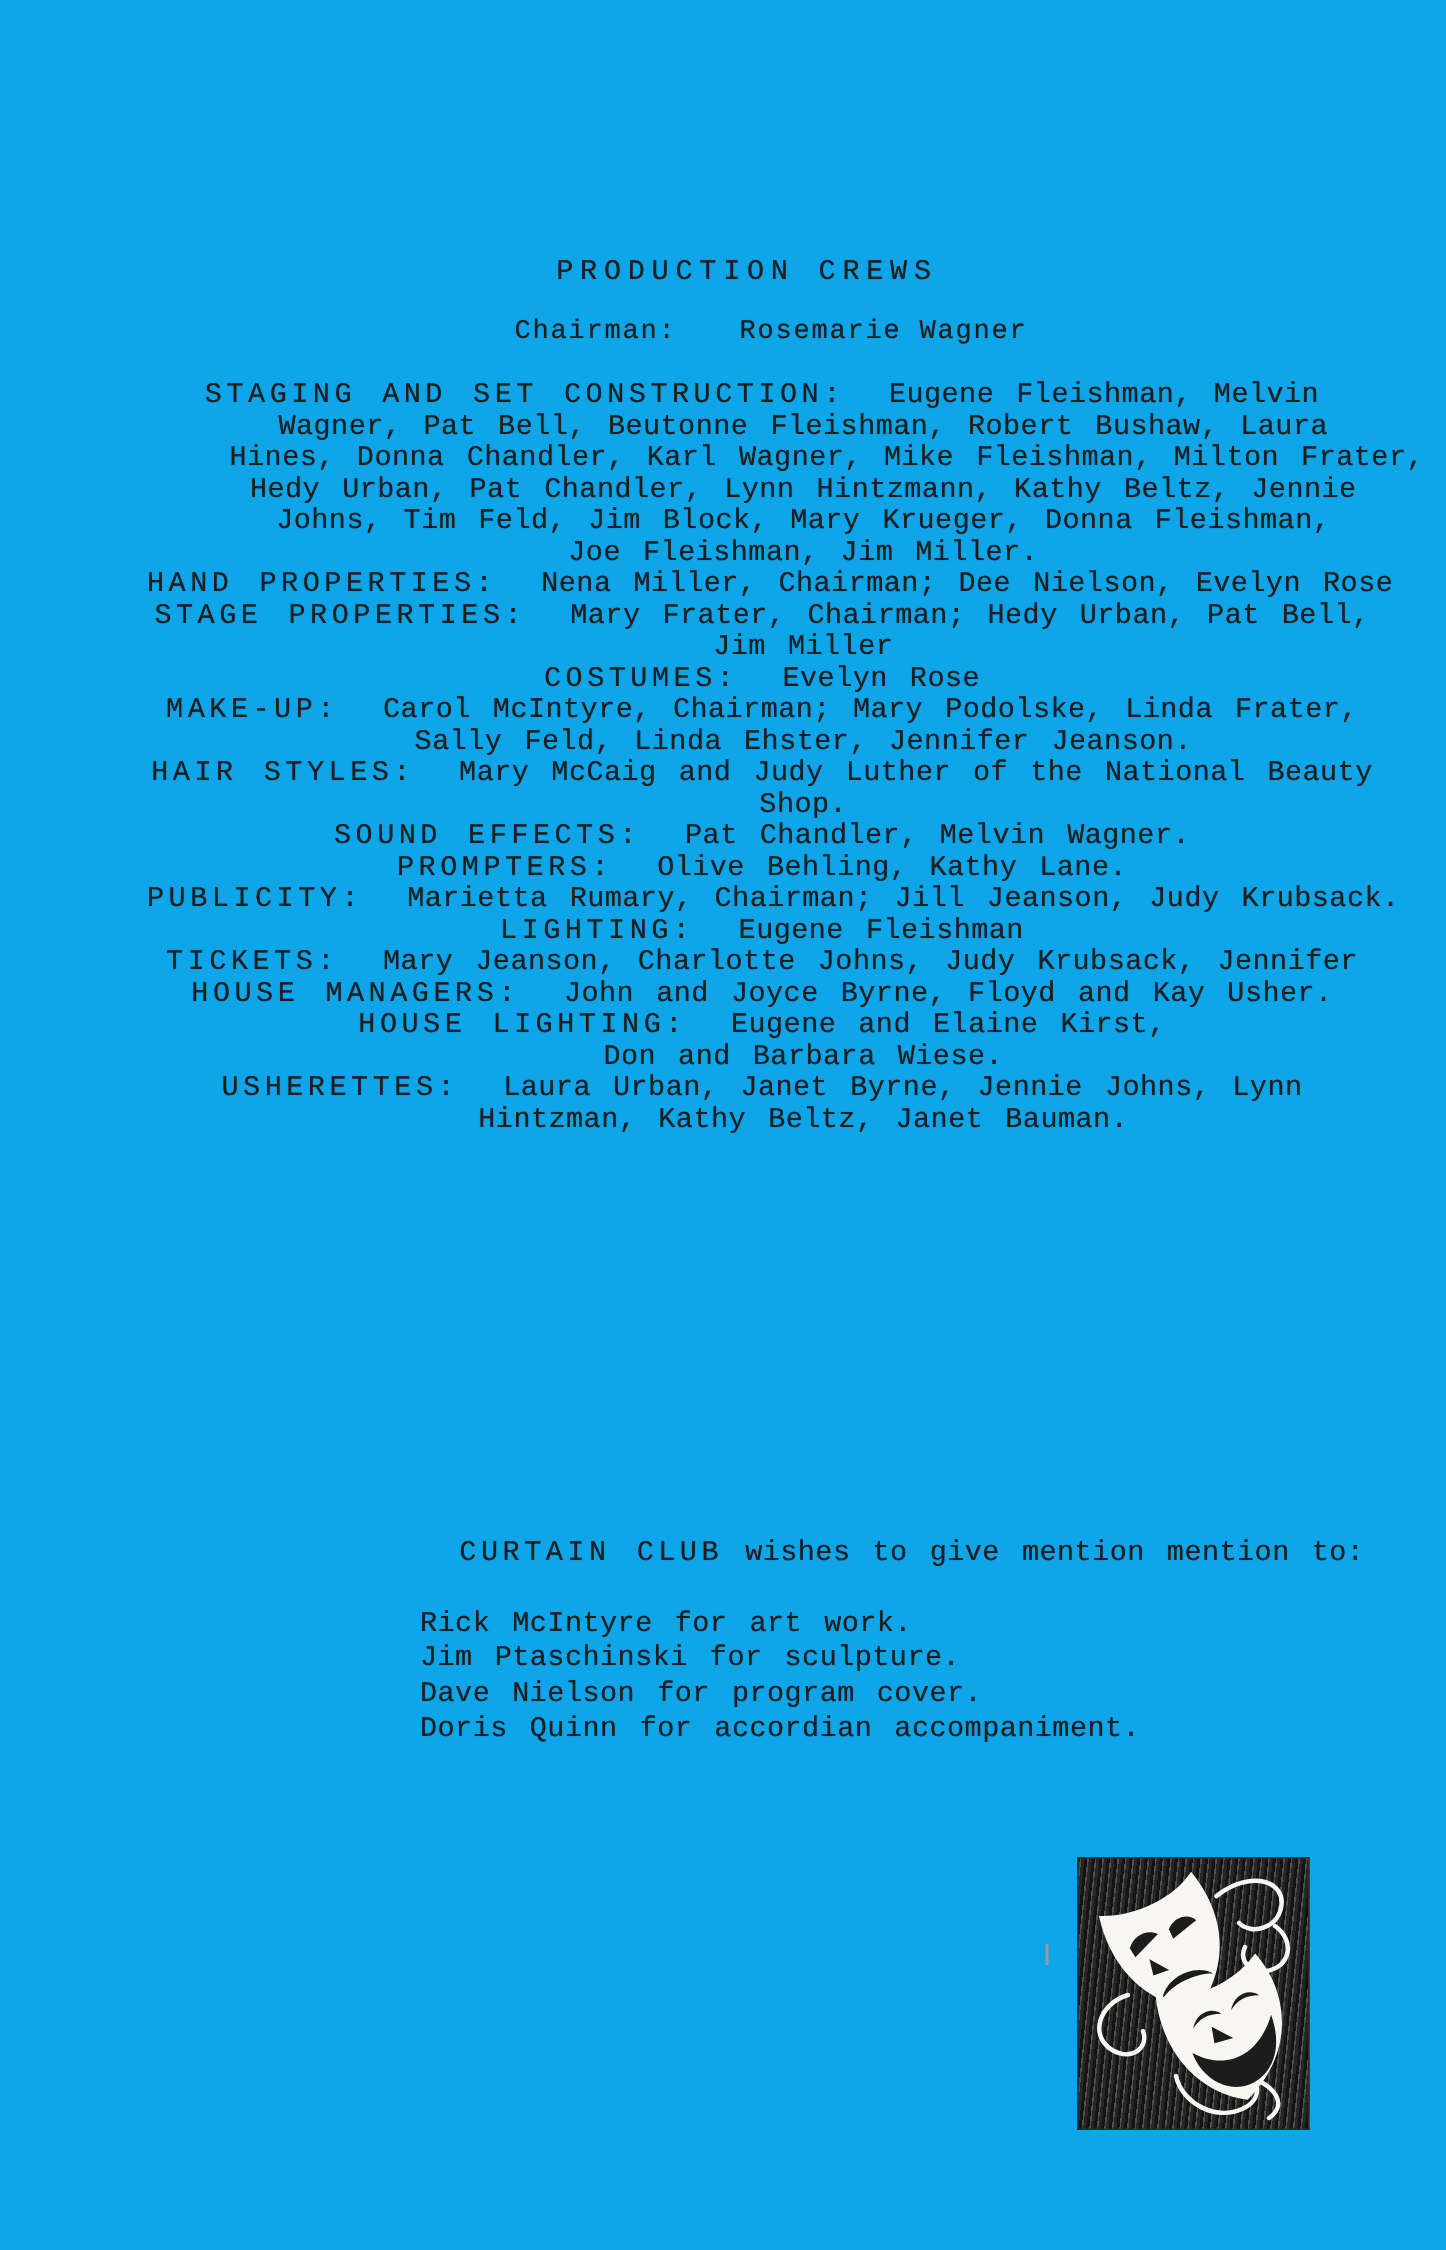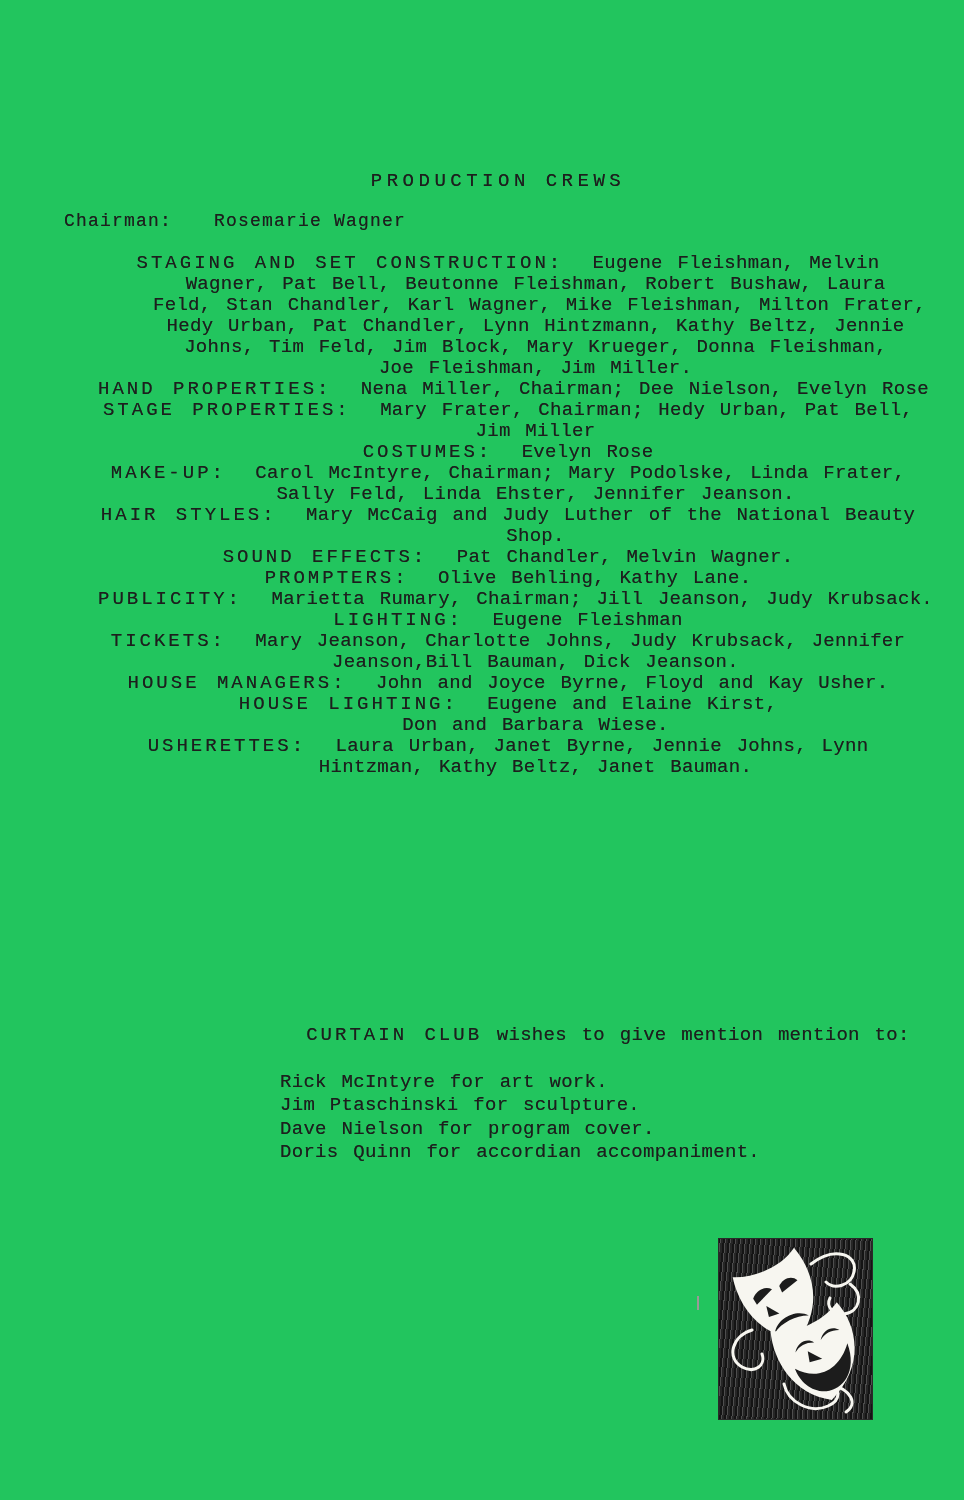--- a/index.html
+++ b/index.html
@@ -2,39 +2,40 @@
 <html><head>
 <meta charset="utf-8">
 <style>
   * { margin: 0; padding: 0; box-sizing: border-box; }
   html, body { background: #e8e8e6; }
   .page {
     position: relative;
     width: 964px;
     height: 1500px;
     margin: 0 auto;
-    background: #22c55e;
+    background: #0ea5e9;
     color: #1e1e1e;
     font-family: "Liberation Mono", "DejaVu Sans Mono", monospace;
     overflow: hidden;
   }
   .page-title {
     position: absolute;
     top: 170px; left: 0; right: 0;
     padding-left: 32px;
     text-align: center;
     font-size: 19px;
     letter-spacing: 4.5px;
     font-weight: 400;
     text-shadow: 0 0 0.5px rgba(20,20,20,.7);
   }
   .chairman-line {
     position: absolute;
     top: 211px; left: 0; right: 0;
     padding-left: 28px;
+    text-align: center;
     font-size: 18px;
     letter-spacing: 1.2px;
     text-shadow: 0 0 0.5px rgba(20,20,20,.6);
     margin-left: 36px;
   }
   .chairman-line .name { margin-left: 42px; }
   .crew-list {
     position: absolute;
     top: 253px; left: 98px;
     width: 820px;
@@ -86,38 +87,37 @@
 
   <div class="page-title">PRODUCTION CREWS</div>
 
   <div class="chairman-line">
     <span>Chairman:</span><span class="name">Rosemarie Wagner</span>
   </div>
 
   <div class="crew-list">
       <div class="line"><span class="heading">STAGING AND SET CONSTRUCTION:</span>  Eugene Fleishman, Melvin</div>
       <div class="line cont">Wagner, Pat Bell, Beutonne Fleishman, Robert Bushaw, Laura</div>
-      <div class="line cont">Feld, Stan Chandler, Karl Wagner, Mike Fleishman, Milton Frater,</div>
+      <div class="line cont">Hines, Donna Chandler, Karl Wagner, Mike Fleishman, Milton Frater,</div>
       <div class="line cont">Hedy Urban, Pat Chandler, Lynn Hintzmann, Kathy Beltz, Jennie</div>
       <div class="line cont">Johns, Tim Feld, Jim Block, Mary Krueger, Donna Fleishman,</div>
       <div class="line cont">Joe Fleishman, Jim Miller.</div>
       <div class="line"><span class="heading">HAND PROPERTIES:</span>  Nena Miller, Chairman; Dee Nielson, Evelyn Rose</div>
       <div class="line"><span class="heading">STAGE PROPERTIES:</span>  Mary Frater, Chairman; Hedy Urban, Pat Bell,</div>
       <div class="line cont">Jim Miller</div>
       <div class="line"><span class="heading">COSTUMES:</span>  Evelyn Rose</div>
       <div class="line"><span class="heading">MAKE-UP:</span>  Carol McIntyre, Chairman; Mary Podolske, Linda Frater,</div>
       <div class="line cont">Sally Feld, Linda Ehster, Jennifer Jeanson.</div>
       <div class="line"><span class="heading">HAIR STYLES:</span>  Mary McCaig and Judy Luther of the National Beauty</div>
       <div class="line cont">Shop.</div>
       <div class="line"><span class="heading">SOUND EFFECTS:</span>  Pat Chandler, Melvin Wagner.</div>
       <div class="line"><span class="heading">PROMPTERS:</span>  Olive Behling, Kathy Lane.</div>
       <div class="line"><span class="heading">PUBLICITY:</span>  Marietta Rumary, Chairman; Jill Jeanson, Judy Krubsack.</div>
       <div class="line"><span class="heading">LIGHTING:</span>  Eugene Fleishman</div>
       <div class="line"><span class="heading">TICKETS:</span>  Mary Jeanson, Charlotte Johns, Judy Krubsack, Jennifer</div>
-      <div class="line cont">Jeanson,Bill Bauman, Dick Jeanson.</div>
       <div class="line"><span class="heading">HOUSE MANAGERS:</span>  John and Joyce Byrne, Floyd and Kay Usher.</div>
       <div class="line"><span class="heading">HOUSE LIGHTING:</span>  Eugene and Elaine Kirst,</div>
       <div class="line cont">Don and Barbara Wiese.</div>
       <div class="line"><span class="heading">USHERETTES:</span>  Laura Urban, Janet Byrne, Jennie Johns, Lynn</div>
       <div class="line cont">Hintzman, Kathy Beltz, Janet Bauman.</div>
     </div>
 
   <div class="mentions">
     <div class="intro">
       <span class="heading">CURTAIN CLUB</span><span> </span><span>wishes to give mention mention to:</span>

